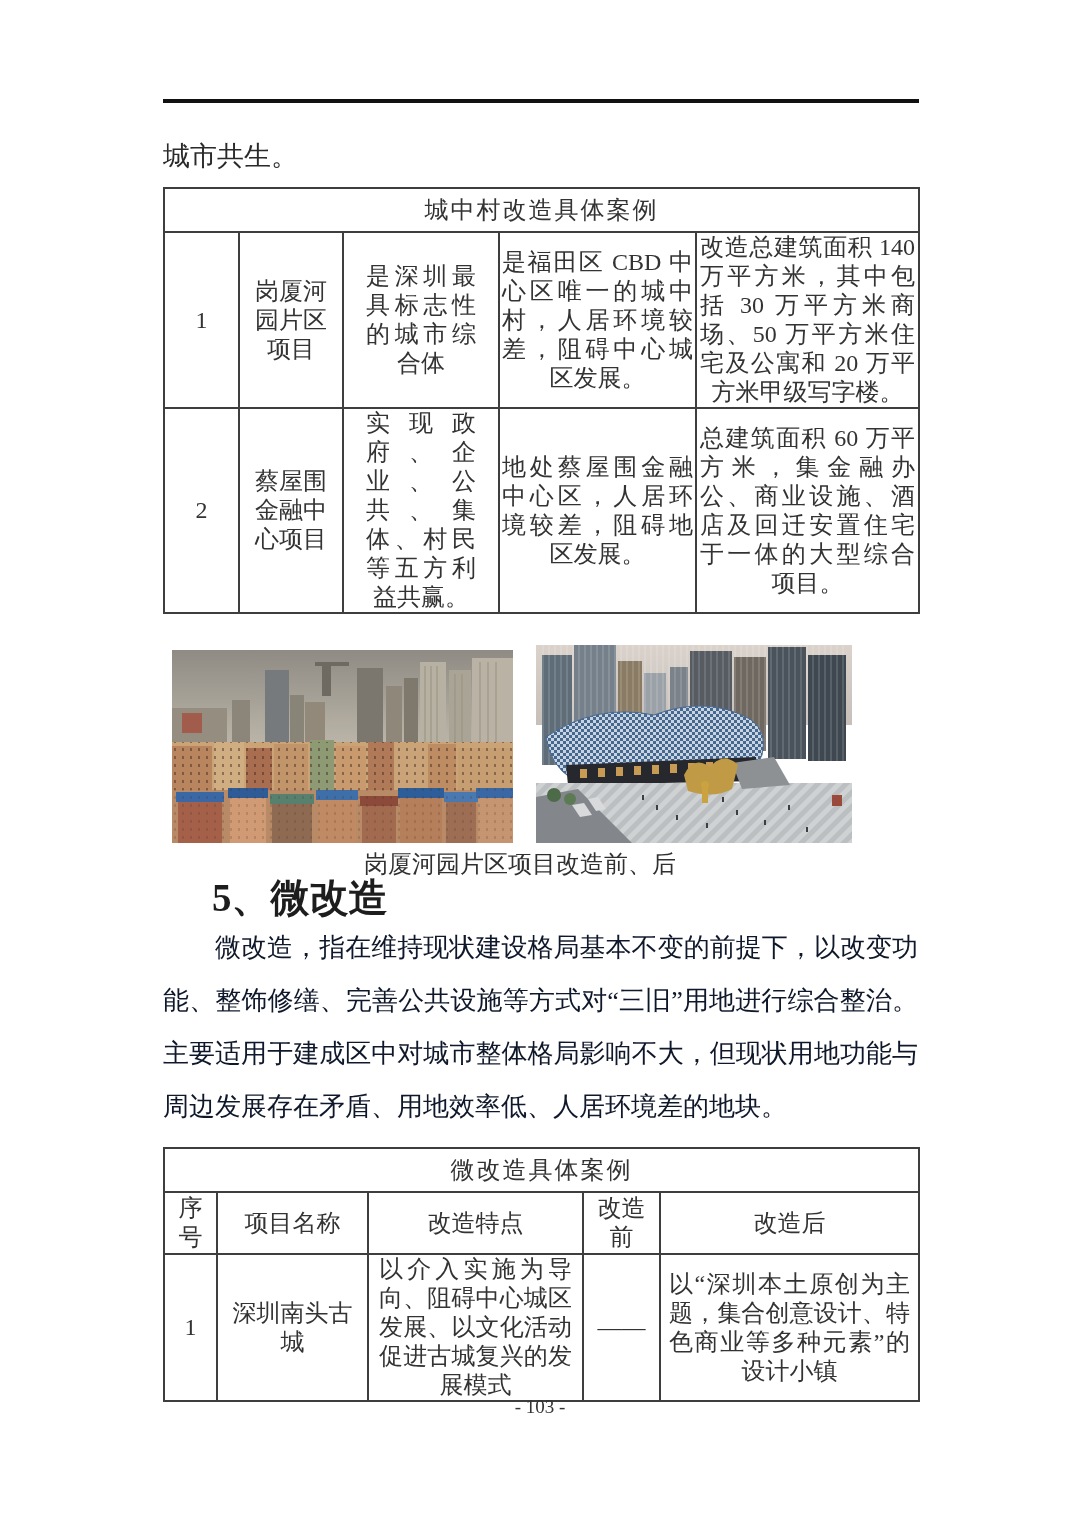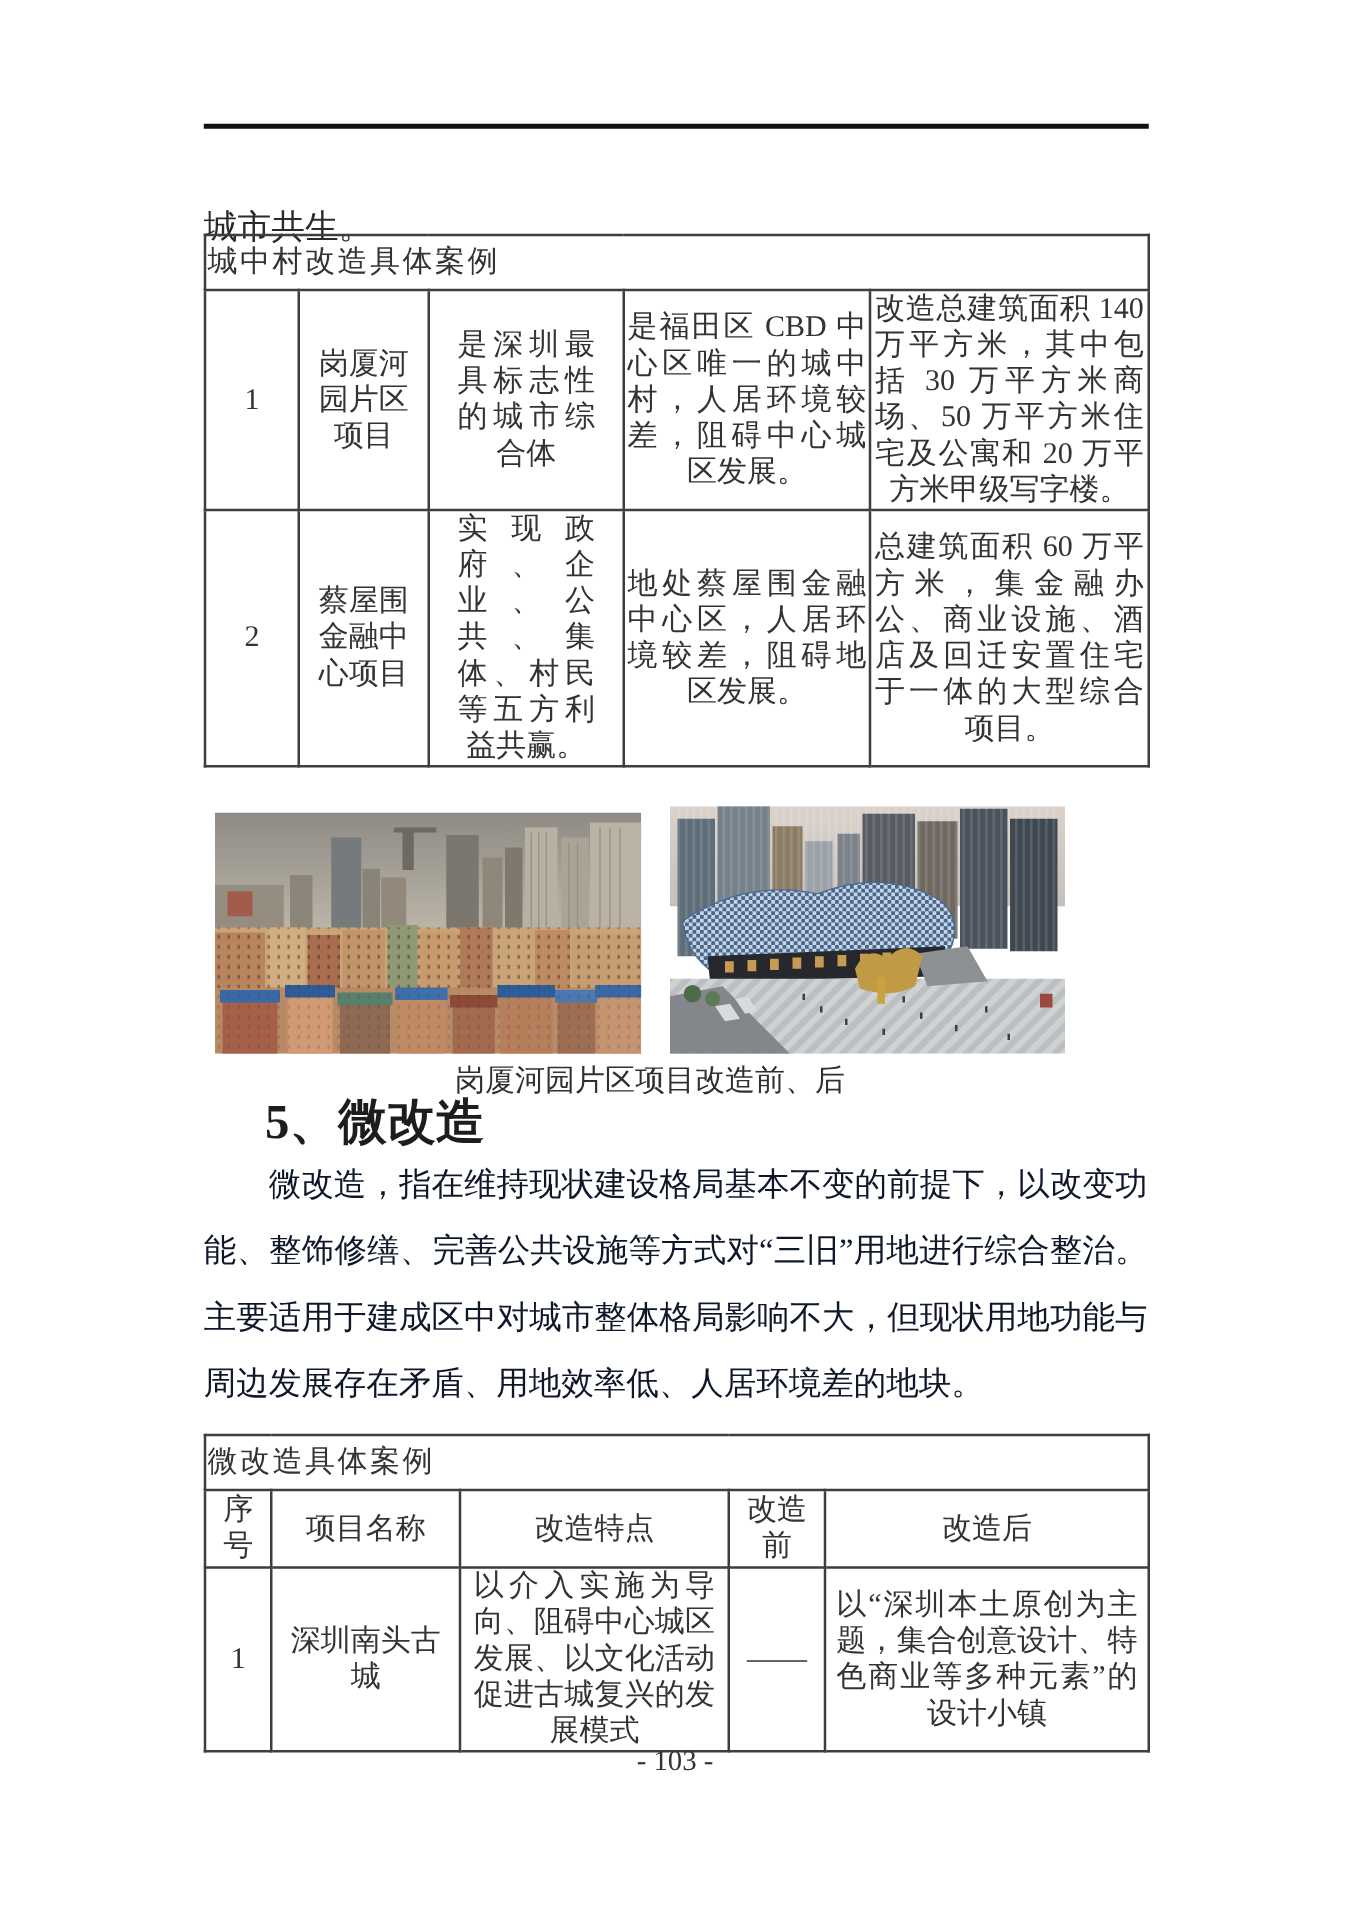--- a/index.html
+++ b/index.html
@@ -1,25 +1,25 @@
 <!DOCTYPE html>
 <html><head>
 <meta charset="utf-8">
 <style>
   html,body{margin:0;padding:0;background:#ffffff;}
   .page{
     position:relative;width:1080px;height:1528px;background:#ffffff;overflow:hidden;
     font-family:"Liberation Serif","DejaVu Serif",serif;color:#2a2a2a;
   }
   .rule{position:absolute;left:163px;top:99px;width:756px;height:4px;background:#111;}
-  .intro{position:absolute;left:163px;top:138px;width:755px;font-size:27px;line-height:36px;margin-top:25px;}
+  .intro{position:absolute;left:163px;top:138px;width:755px;font-size:27px;line-height:36px;}
   
   table.doc{position:absolute;border-collapse:collapse;table-layout:fixed;width:755px;}
   table.doc td{border:2px solid #3e3e3e;vertical-align:middle;font-size:24px;line-height:29px;color:#333;overflow:hidden;}
-  td.title{font-size:25px;letter-spacing:2px;}
+  td.title{text-align:center;font-size:25px;letter-spacing:2px;}
   td.head{text-align:center;line-height:27px;}
   td.num{text-align:center;}
   td.pre{white-space:pre-line;text-align:center;}
   td.just{text-align:justify;text-align-last:center;}
   td.pad2{padding:0 2px;}
   td.pad3{padding:0 3px;}
   td.pad5{padding:0 22px;}
   td.pad8{padding:0 8px;}
   td.pad10{padding:0 10px;}
   #t1{left:163px;top:187px;}
@@ -28,21 +28,21 @@
   .photoL{position:absolute;left:172px;top:650px;width:341px;height:193px;}
   .photoR{position:absolute;left:536px;top:645px;width:316px;height:198px;}
   .photoL svg,.photoR svg{display:block;width:100%;height:100%;}
   .caption{position:absolute;left:140px;top:848px;width:760px;text-align:center;font-size:24px;color:#303030;}
   
   .heading{position:absolute;left:212px;top:880px;font-size:39px;font-weight:bold;line-height:36px;color:#1d1d1d;}
   .para{position:absolute;left:163px;top:921px;width:755px;font-size:26px;color:#0f172a;}
   .pline{height:53px;line-height:53px;text-align:justify;text-align-last:justify;}
   .pline.first{text-indent:52px;}
   .pline.last{text-align-last:left;}
-  .pagenum{position:absolute;left:0;top:1396px;width:1080px;text-align:center;font-size:23px;color:#333;}
+  .pagenum{position:absolute;left:0;top:1396px;width:1080px;text-align:center;font-size:19px;color:#333;}
 </style>
 </head>
 <body>
 
 <div class="page">
 
   <div class="rule"></div>
 
   <div class="intro">城市共生。</div>
 

